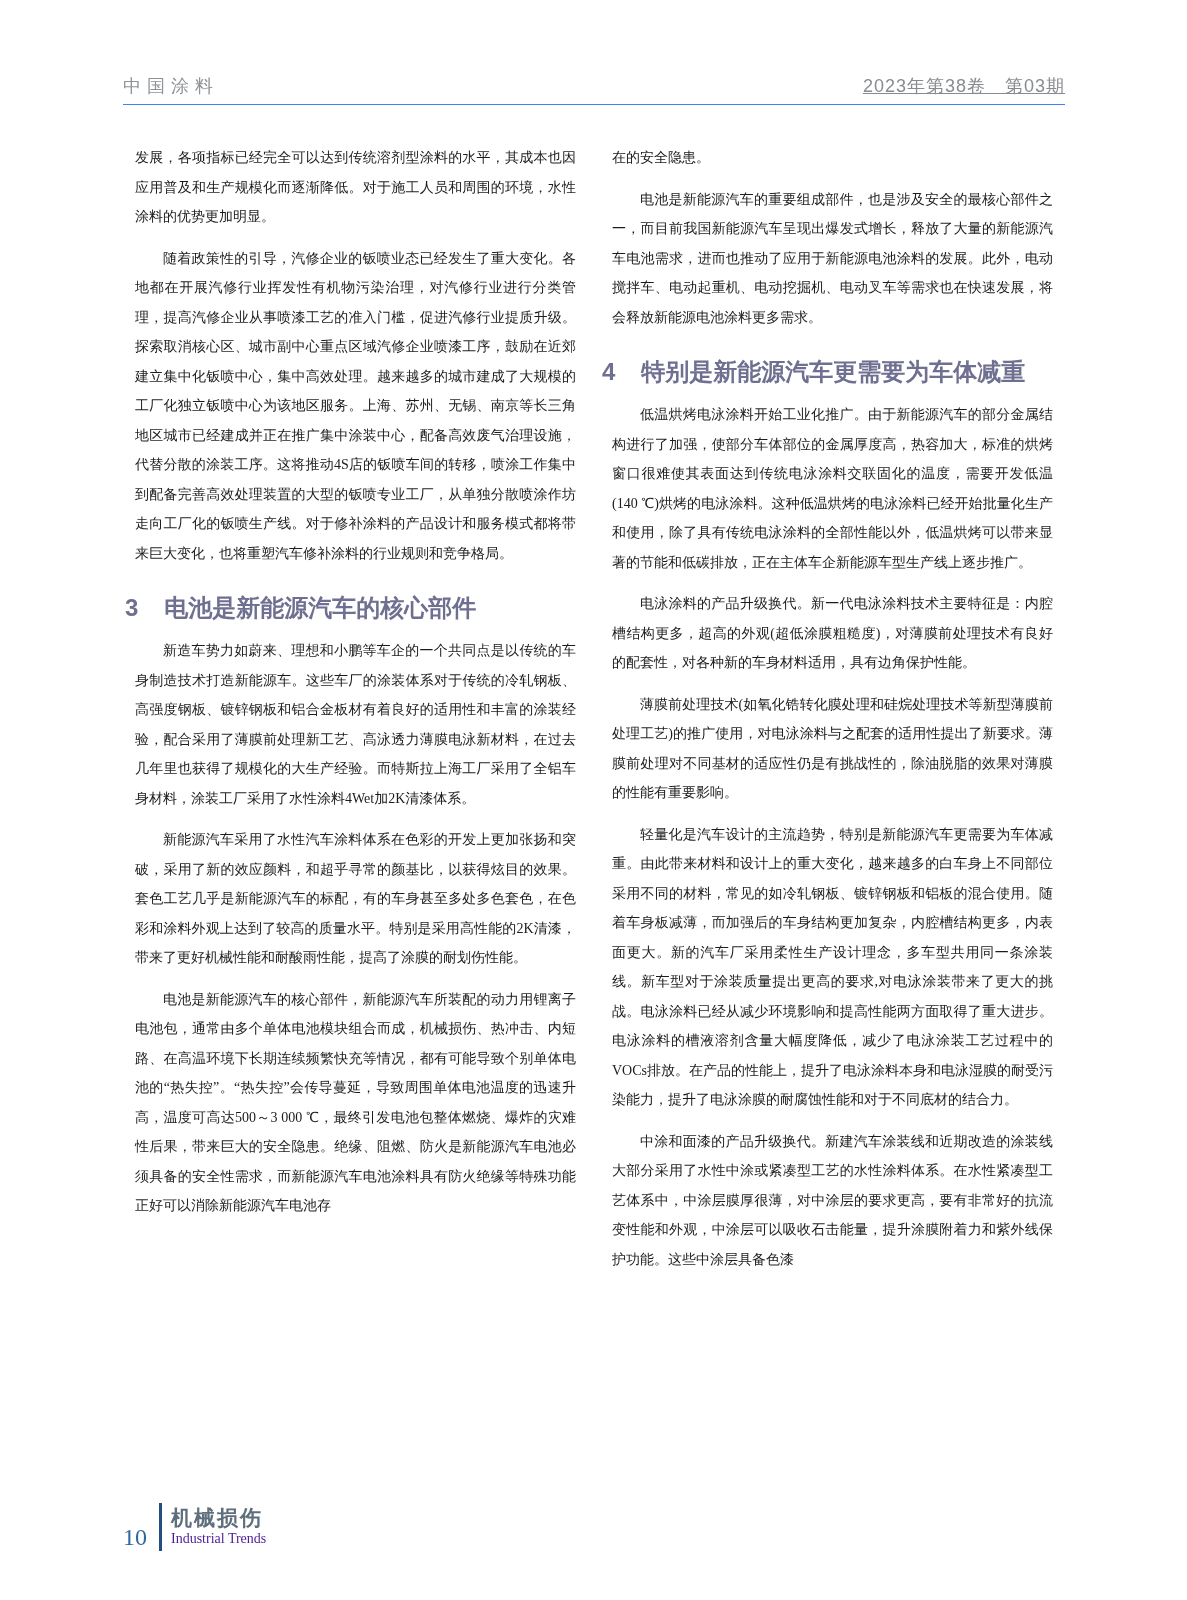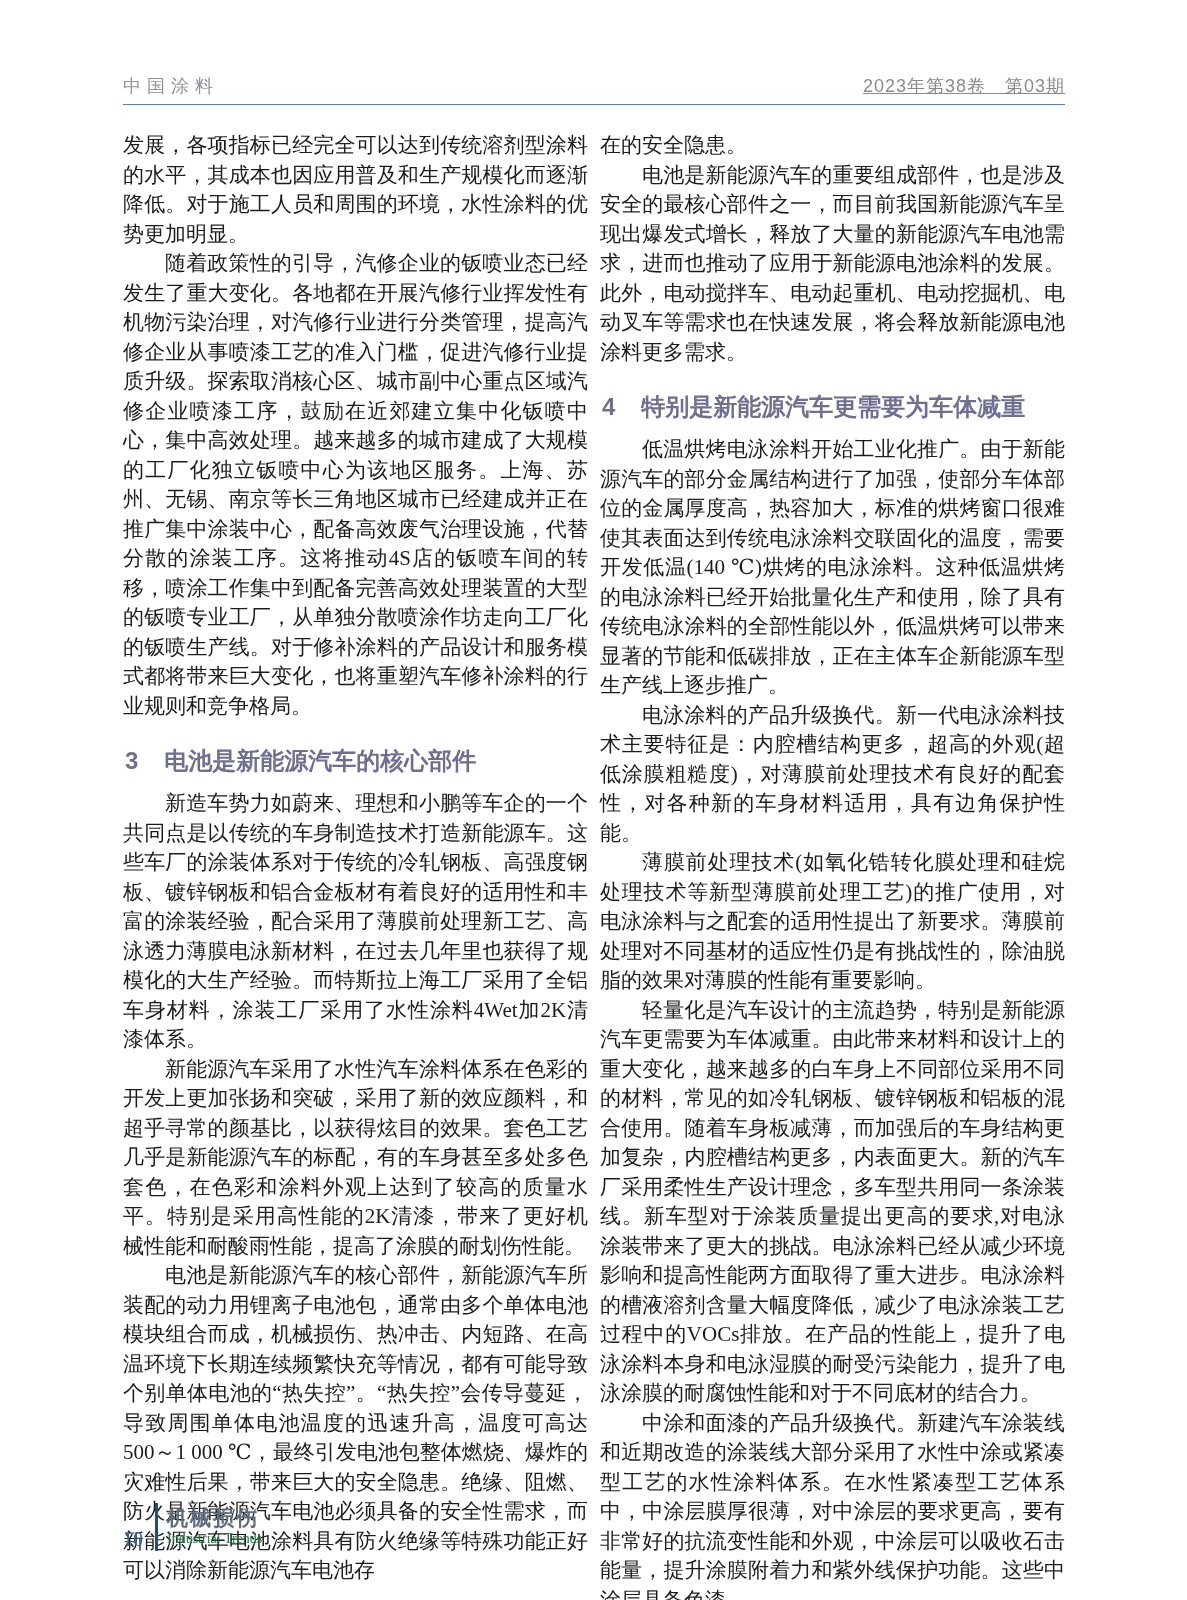--- a/index.html
+++ b/index.html
@@ -43,26 +43,27 @@
     position: absolute;
     left: 123px;
     top: 131px;
     width: 942px;
     display: flex;
     gap: 12px;
   }
   .column { width: 465px; }
 
   .para {
-    margin: 0;
-    font-size: 21px;
+    margin: 12px;
+    font-size: 14px;
     line-height: 29.5px;
     text-align: justify;
     text-justify: inter-ideograph;
     color: #1c1c1c;
+    font-family: Liberation Serif, serif;
   }
   .para.indent { text-indent: 2em; }
 
   .section-heading {
     margin: 25px 0 13px 0;
     font-family: "Liberation Sans", "DejaVu Sans", sans-serif;
     font-weight: bold;
     font-size: 24px;
     line-height: 30px;
     color: #6f6f91;
@@ -73,21 +74,21 @@
 
   
   .footer {
     position: absolute;
     left: 123px;
     top: 1503px;
     display: flex;
     align-items: center;
   }
   .page-number {
-    font-size: 20px;
+    font-size: 24px;
     color: #2f689f;
     font-family: "Liberation Serif", "DejaVu Serif", serif;
     margin-right: 12px;
     align-self: flex-end;
   }
   .footer-divider {
     width: 3px;
     height: 48px;
     background: #21507e;
     margin-right: 9px;
@@ -98,21 +99,21 @@
     font-weight: bold;
     font-size: 21px;
     line-height: 24px;
     color: #5f6e7c;
     letter-spacing: 2px;
   }
   .section-title-en {
     font-family: "Liberation Serif", "DejaVu Serif", serif;
     font-size: 14px;
     line-height: 18px;
-    color: #15803d;
+    color: #4c1d95;
   }
 </style>
 </head>
 <body>
 
 <div class="page">
 
   <div class="header">
     <span class="journal-title">中国涂料</span>
     <span class="issue-info">2023年第38卷　第03期</span>
@@ -121,21 +122,21 @@
   <div class="columns">
     <div class="column">
         <p class="para">发展，各项指标已经完全可以达到传统溶剂型涂料的水平，其成本也因应用普及和生产规模化而逐渐降低。对于施工人员和周围的环境，水性涂料的优势更加明显。</p>
         <p class="para indent">随着政策性的引导，汽修企业的钣喷业态已经发生了重大变化。各地都在开展汽修行业挥发性有机物污染治理，对汽修行业进行分类管理，提高汽修企业从事喷漆工艺的准入门槛，促进汽修行业提质升级。探索取消核心区、城市副中心重点区域汽修企业喷漆工序，鼓励在近郊建立集中化钣喷中心，集中高效处理。越来越多的城市建成了大规模的工厂化独立钣喷中心为该地区服务。上海、苏州、无锡、南京等长三角地区城市已经建成并正在推广集中涂装中心，配备高效废气治理设施，代替分散的涂装工序。这将推动4S店的钣喷车间的转移，喷涂工作集中到配备完善高效处理装置的大型的钣喷专业工厂，从单独分散喷涂作坊走向工厂化的钣喷生产线。对于修补涂料的产品设计和服务模式都将带来巨大变化，也将重塑汽车修补涂料的行业规则和竞争格局。</p>
         <h2 class="section-heading">
           <span class="sec-num">3</span>
           <span class="sec-title">电池是新能源汽车的核心部件</span>
         </h2>
         <p class="para indent">新造车势力如蔚来、理想和小鹏等车企的一个共同点是以传统的车身制造技术打造新能源车。这些车厂的涂装体系对于传统的冷轧钢板、高强度钢板、镀锌钢板和铝合金板材有着良好的适用性和丰富的涂装经验，配合采用了薄膜前处理新工艺、高泳透力薄膜电泳新材料，在过去几年里也获得了规模化的大生产经验。而特斯拉上海工厂采用了全铝车身材料，涂装工厂采用了水性涂料4Wet加2K清漆体系。</p>
         <p class="para indent">新能源汽车采用了水性汽车涂料体系在色彩的开发上更加张扬和突破，采用了新的效应颜料，和超乎寻常的颜基比，以获得炫目的效果。套色工艺几乎是新能源汽车的标配，有的车身甚至多处多色套色，在色彩和涂料外观上达到了较高的质量水平。特别是采用高性能的2K清漆，带来了更好机械性能和耐酸雨性能，提高了涂膜的耐划伤性能。</p>
-        <p class="para indent">电池是新能源汽车的核心部件，新能源汽车所装配的动力用锂离子电池包，通常由多个单体电池模块组合而成，机械损伤、热冲击、内短路、在高温环境下长期连续频繁快充等情况，都有可能导致个别单体电池的“热失控”。“热失控”会传导蔓延，导致周围单体电池温度的迅速升高，温度可高达500～1 000 ℃，最终引发电池包整体燃烧、爆炸的灾难性后果，带来巨大的安全隐患。绝缘、阻燃、防火是新能源汽车电池必须具备的安全性需求，而新能源汽车电池涂料具有防火绝缘等特殊功能正好可以消除新能源汽车电池存</p>
+        <p class="para indent">电池是新能源汽车的核心部件，新能源汽车所装配的动力用锂离子电池包，通常由多个单体电池模块组合而成，机械损伤、热冲击、内短路、在高温环境下长期连续频繁快充等情况，都有可能导致个别单体电池的“热失控”。“热失控”会传导蔓延，导致周围单体电池温度的迅速升高，温度可高达500～3 000 ℃，最终引发电池包整体燃烧、爆炸的灾难性后果，带来巨大的安全隐患。绝缘、阻燃、防火是新能源汽车电池必须具备的安全性需求，而新能源汽车电池涂料具有防火绝缘等特殊功能正好可以消除新能源汽车电池存</p>
       </div>
     <div class="column">
         <p class="para">在的安全隐患。</p>
         <p class="para indent">电池是新能源汽车的重要组成部件，也是涉及安全的最核心部件之一，而目前我国新能源汽车呈现出爆发式增长，释放了大量的新能源汽车电池需求，进而也推动了应用于新能源电池涂料的发展。此外，电动搅拌车、电动起重机、电动挖掘机、电动叉车等需求也在快速发展，将会释放新能源电池涂料更多需求。</p>
         <h2 class="section-heading">
           <span class="sec-num">4</span>
           <span class="sec-title">特别是新能源汽车更需要为车体减重</span>
         </h2>
         <p class="para indent">低温烘烤电泳涂料开始工业化推广。由于新能源汽车的部分金属结构进行了加强，使部分车体部位的金属厚度高，热容加大，标准的烘烤窗口很难使其表面达到传统电泳涂料交联固化的温度，需要开发低温(140 ℃)烘烤的电泳涂料。这种低温烘烤的电泳涂料已经开始批量化生产和使用，除了具有传统电泳涂料的全部性能以外，低温烘烤可以带来显著的节能和低碳排放，正在主体车企新能源车型生产线上逐步推广。</p>
         <p class="para indent">电泳涂料的产品升级换代。新一代电泳涂料技术主要特征是：内腔槽结构更多，超高的外观(超低涂膜粗糙度)，对薄膜前处理技术有良好的配套性，对各种新的车身材料适用，具有边角保护性能。</p>

